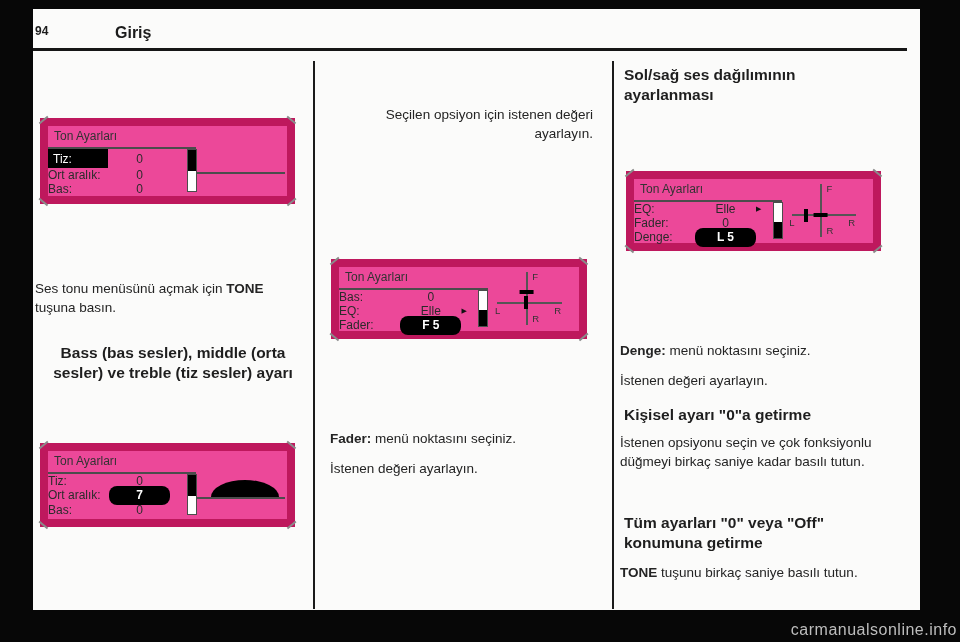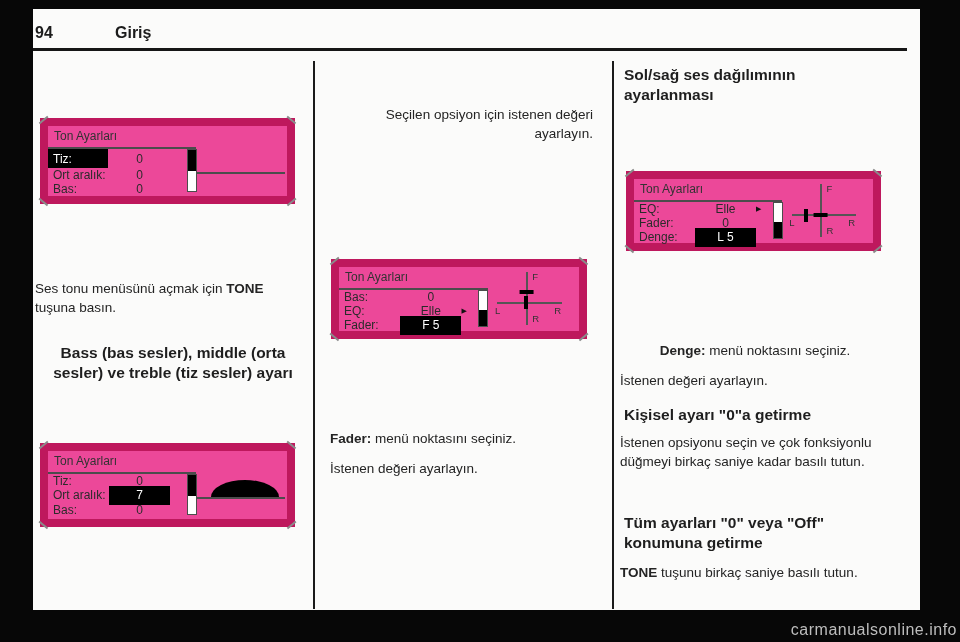--- a/index.html
+++ b/index.html
@@ -1,21 +1,21 @@
 <!DOCTYPE html>
 <html><head>
 <meta charset="utf-8">
 <style>
   html,body{margin:0;padding:0;background:#000;}
   .canvas{position:relative;width:960px;height:642px;background:#070707;overflow:hidden;
           font-family:"Liberation Sans",sans-serif;}
   .page{position:absolute;left:33px;top:9px;width:887px;height:601px;background:#fbfbfa;}
 
   
-  .hdr-num{position:absolute;left:2px;top:15px;font-size:16px;font-weight:bold;color:#1c1c1c;}
+  .hdr-num{position:absolute;left:2px;top:15px;font-size:12px;font-weight:bold;color:#1c1c1c;}
   .hdr-chapter{position:absolute;left:82px;top:15px;font-size:16px;font-weight:bold;color:#1c1c1c;}
   .hdr-rule{position:absolute;left:0;top:39px;width:874px;height:2.5px;background:#161616;}
   .col-divider{position:absolute;top:52px;width:2px;height:548px;background:#1a1a1a;}
   .dv1{left:280px;} .dv2{left:579px;}
 
   
   .para{position:absolute;font-size:13.5px;line-height:1.42;color:#242424;margin:0;}
   .bold{font-weight:bold;}
   .headg{position:absolute;font-size:15.5px;line-height:1.32;font-weight:bold;color:#1e1e1e;margin:4px;}
 
@@ -24,25 +24,25 @@
          font-size:12px;color:#2b2b2b;}
   .tick{position:absolute;width:11px;height:1.6px;background:#8a8a8a;}
   .tick.tl{left:-10px;top:-7px;transform:rotate(-40deg);}
   .tick.tr{right:-10px;top:-7px;transform:rotate(40deg);}
   .tick.bl{left:-10px;bottom:-7px;transform:rotate(40deg);}
   .tick.br{right:-10px;bottom:-7px;transform:rotate(-40deg);}
   .p-title{position:absolute;left:6px;top:3px;font-size:12px;color:#333;}
   .p-sep{position:absolute;left:0;top:21px;width:62%;height:1.6px;background:#4c4c4c;}
   .p-list{position:absolute;left:0;top:23px;bottom:2px;width:58%;display:flex;flex-direction:column;}
   .p-row{flex:1;display:flex;align-items:center;position:relative;}
-  .p-label{padding-left:5px;white-space:nowrap;}
+  .p-label{white-space:nowrap;}
   .p-label.hl{background:#000;color:#fff;flex:0 0 40%;padding:2.5px 0 2.5px 5px;}
   .p-val{position:absolute;left:66%;transform:translateX(-50%);}
   .p-val.hl{left:44%;width:44%;transform:none;background:#000;color:#fff;text-align:center;
-            padding:2.5px 0;font-weight:normal;}
+            padding:2.5px 0;font-weight:bold;border-radius:8px;}
   .p-arrow{position:absolute;left:88%;font-size:7px;color:#111;}
   .p-scroll{position:absolute;left:58%;width:10px;top:23px;bottom:4px;border:1.6px solid #4c4c4c;
             box-sizing:border-box;background:#fff;}
   .p-fill{position:absolute;left:0;right:0;background:#000;}
   .fill-top{top:0;height:50%;}
   .fill-bottom{bottom:0;height:46%;}
 
   
   .p-graphline{position:absolute;left:62%;right:2px;top:46px;height:1.8px;background:#4c4c4c;}
   .p-hump{position:absolute;left:68%;top:29px;width:68px;height:17px;background:#000;
@@ -206,21 +206,21 @@
       <div class="x-vline"></div>
       <div class="x-hline"></div>
       <span class="x-lab x-f">F</span>
       <span class="x-lab x-l">L</span>
       <span class="x-lab x-r">R</span>
       <span class="x-lab x-rb">R</span>
       <div class="x-handle-v" style="left:71%;top:29.5px;"></div>
       <div class="x-handle-h" style="left:78%;top:34px;transform:translateX(-46%);"></div>
     </div>
 
-    <p class="para" style="left:587px;top:332px;width:270px;text-align:center;">
+    <p class="para" style="left:587px;top:332px;width:270px;">
       <span class="bold">Denge:</span><span> menü noktasını seçiniz.</span>
     </p>
     <p class="para" style="left:587px;top:362px;width:270px;">İstenen değeri ayarlayın.</p>
     <p class="headg" style="left:587px;top:392px;width:270px;">Kişisel ayarı "0"a getirme</p>
     <p class="para" style="left:587px;top:424px;width:256px;">İstenen opsiyonu seçin ve çok fonksiyonlu düğmeyi birkaç saniye kadar basılı tutun.</p>
     <p class="headg" style="left:587px;top:500px;width:250px;">Tüm ayarları "0" veya "Off" konumuna getirme</p>
     <p class="para" style="left:587px;top:554px;width:256px;">
       <span class="bold">TONE</span><span> tuşunu birkaç saniye basılı tutun.</span>
     </p>
 

